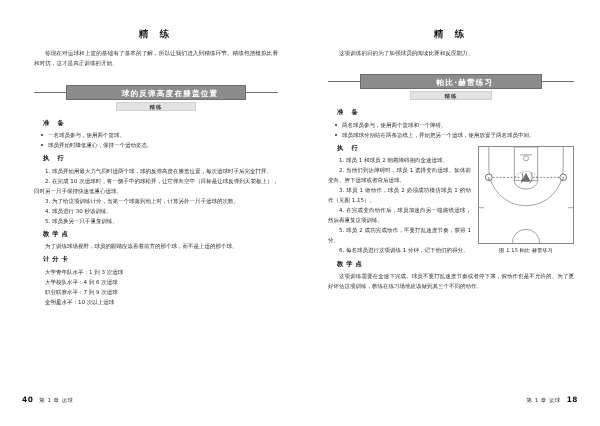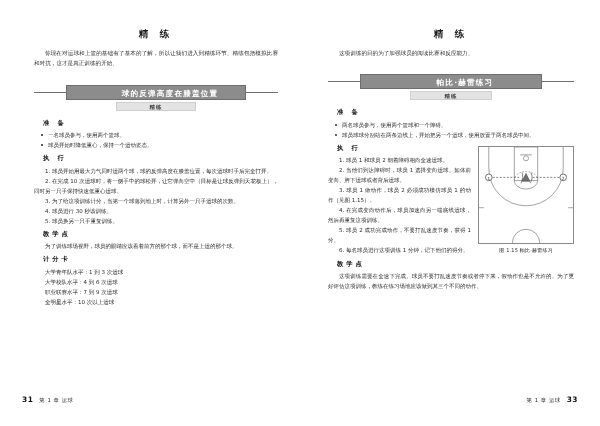--- a/index.html
+++ b/index.html
@@ -249,21 +249,21 @@
       <div class="score-lines">
         <div class="score-line">大学青年队水平：1 到 3 次运球</div>
         <div class="score-line">大学校队水平：4 到 6 次运球</div>
         <div class="score-line">职业联赛水平：7 到 9 次运球</div>
         <div class="score-line">全明星水平：10 次以上运球</div>
       </div>
 
     </div>
 
     <div class="footer footer-left">
-      <span class="folio">31</span>
+      <span class="folio">40</span>
       <span>第 1 章  运球</span>
     </div>
   </div>
 
   <div class="page page-right">
     <div class="page-inner">
 
       <h1 class="chapter-head">精 练</h1>
 
       <p class="lead">这项训练的目的为了加强球员的阅读比赛和反应能力。</p>
@@ -339,17 +339,17 @@
         </ol>
       </div>
 
       <div class="sec-head tight">教学点</div>
       <p class="para">这项训练需要在全速下完成。球员不要打乱速度节奏或者停下来，假动作也是不允许的。为了更好评估这项训练，教练在练习场地应该做到其三个不同的动作。</p>
 
     </div>
 
     <div class="footer footer-right">
       <span>第 1 章  运球</span>
-      <span class="folio">33</span>
+      <span class="folio">18</span>
     </div>
   </div>
 
 </div>
 
 </body></html>

